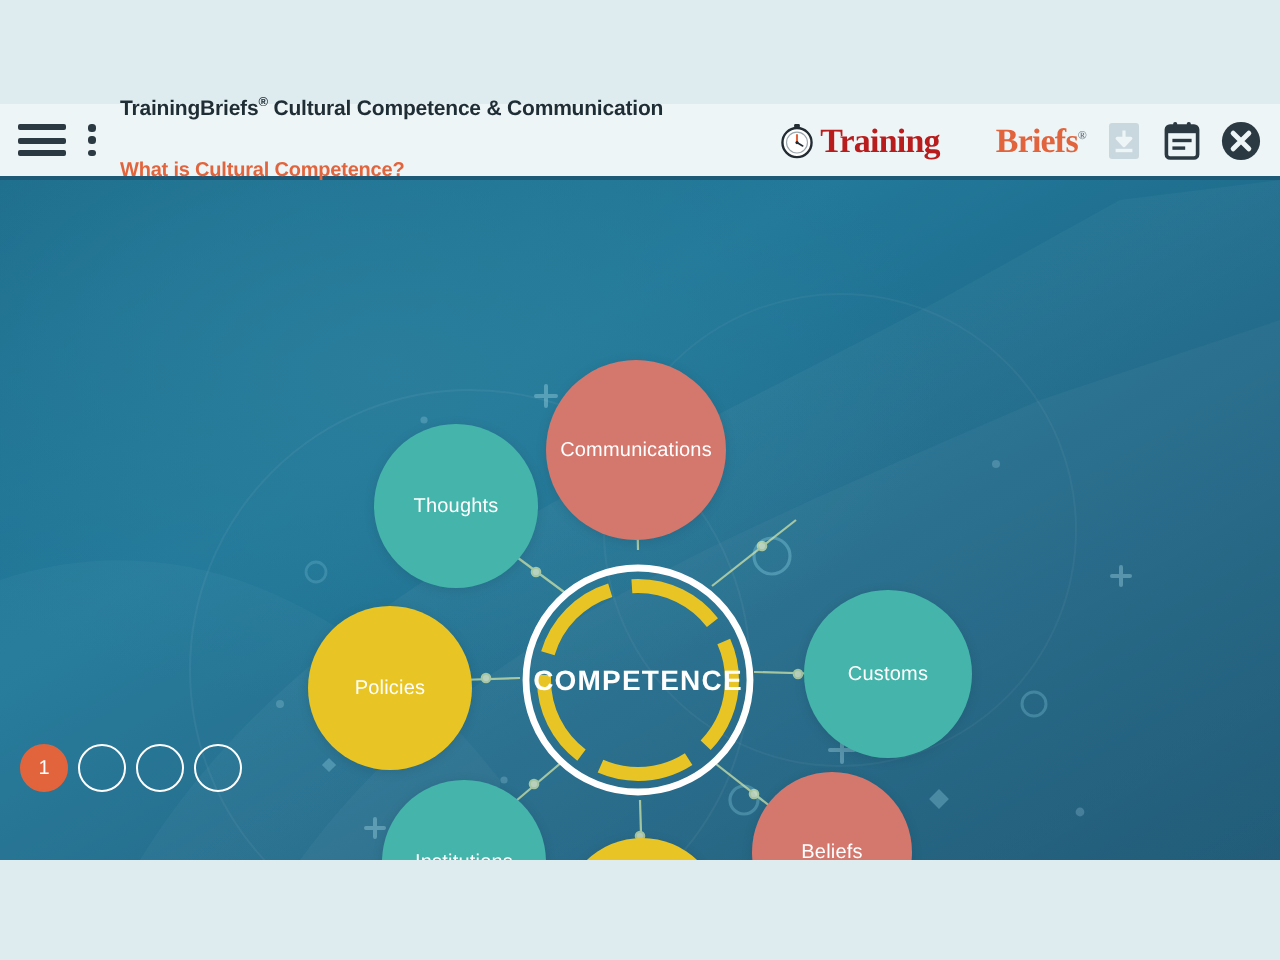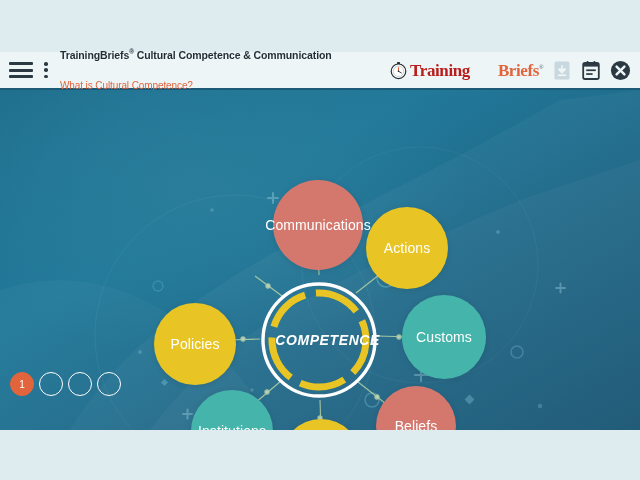--- a/index.html
+++ b/index.html
@@ -78,21 +78,21 @@
     color: #1f2d35;
     white-space: nowrap;
     letter-spacing: -0.1px;
   }
   #title-main sup {
     font-size: 6.5px;
     vertical-align: super;
   }
   #title-sub {
     font-size: 10px;
-    font-weight: normal;
+    font-weight: bold;
     color: #e2643c;
     white-space: nowrap;
     margin-top: 19px;
     letter-spacing: -0.1px;
     cursor: pointer;
   }
 
   #header-right {
     margin-left: auto;
     display: flex;
@@ -146,34 +146,33 @@
 
   #bg-art { position: absolute; left: 0; top: 0; }
 
   .bubble {
     position: absolute;
     border-radius: 50%;
     display: flex;
     align-items: center;
     justify-content: center;
     color: #ffffff;
-    font-size: 14px;
+    font-size: 10px;
     letter-spacing: 0.1px;
     text-align: center;
     cursor: pointer;
     box-shadow: 0 1px 6px rgba(0,0,0,0.10);
   }
 
   #hub {
     position: absolute;
     border-radius: 50%;
     display: flex;
     align-items: center;
-    justify-content: flex-end;
-    font-style: italic;
+    justify-content: center;
   }
   #hub-label {
     position: absolute;
     color: #ffffff;
     font-size: 14px;
     font-weight: bold;
     letter-spacing: 0.6px;
     white-space: nowrap;
   }
 
@@ -324,23 +323,20 @@
           <circle cx="243" cy="249" r="2.1"></circle>
         <line x1="282" y1="206" x2="255" y2="186"></line>
           <circle cx="268" cy="196" r="2.1"></circle>
       </g>
     </svg>
 
     <div class="bubble" style="left:273px;top:90px;width:90px;height:90px;background:#d4786e;">
       <span>Communications</span>
     </div>
 
-    <div class="bubble" style="left:366px;top:117px;width:82px;height:82px;background:#e8c524;">
-      <span>Actions</span>
-    </div>
 
     <div class="bubble" style="left:376px;top:296px;width:80px;height:80px;background:#d4786e;">
       <span>Beliefs</span>
     </div>
 
     <div class="bubble" style="left:402px;top:205px;width:84px;height:84px;background:#45b5ab;">
       <span>Customs</span>
     </div>
 
     <div class="bubble" style="left:281px;top:329px;width:80px;height:80px;background:#e8c524;">
@@ -348,20 +344,23 @@
     </div>
 
     <div class="bubble" style="left:191px;top:300px;width:82px;height:82px;background:#45b5ab;">
       <span>Institutions</span>
     </div>
 
     <div class="bubble" style="left:154px;top:213px;width:82px;height:82px;background:#e8c524;">
       <span>Policies</span>
     </div>
 
+    <div class="bubble" style="left:187px;top:122px;width:82px;height:82px;background:#45b5ab;">
+      <span>Thoughts</span>
+    </div>
 
     <div id="hub" style="left:258px;top:189px;width:122px;height:122px;">
       <svg width="122" height="122" viewBox="0 0 122 122">
         <circle cx="61" cy="61" r="56" fill="none" stroke="#ffffff" stroke-width="3.4"></circle>
         <circle cx="61" cy="61" r="47" fill="none" stroke="#e8c524" stroke-width="7" stroke-dasharray="46 11" stroke-dashoffset="10"></circle>
       </svg>
       <span id="hub-label">COMPETENCE</span>
     </div>
 
     <div id="pager">

